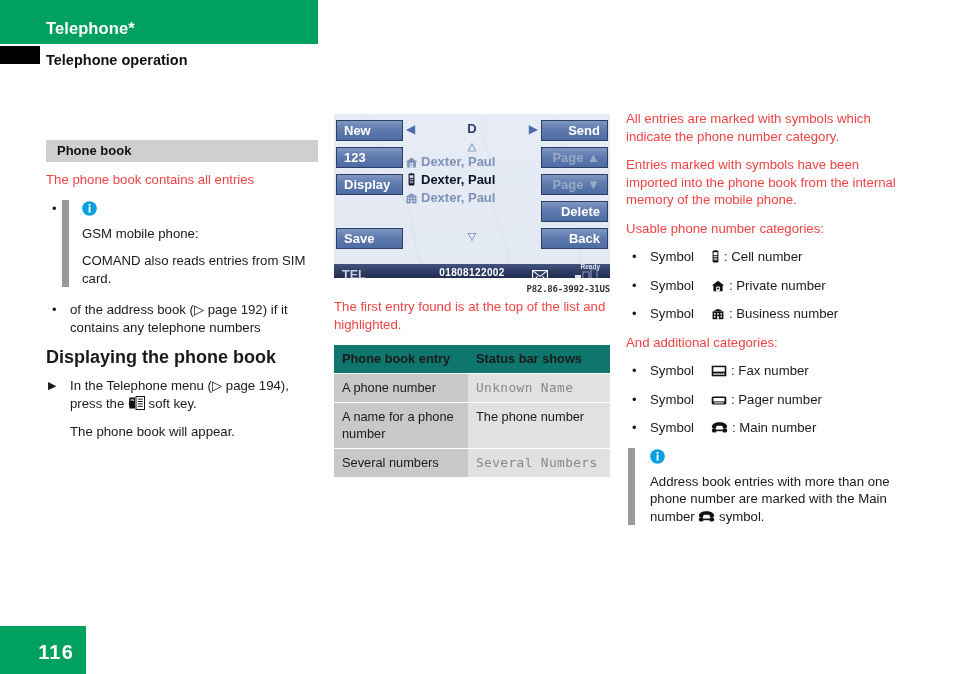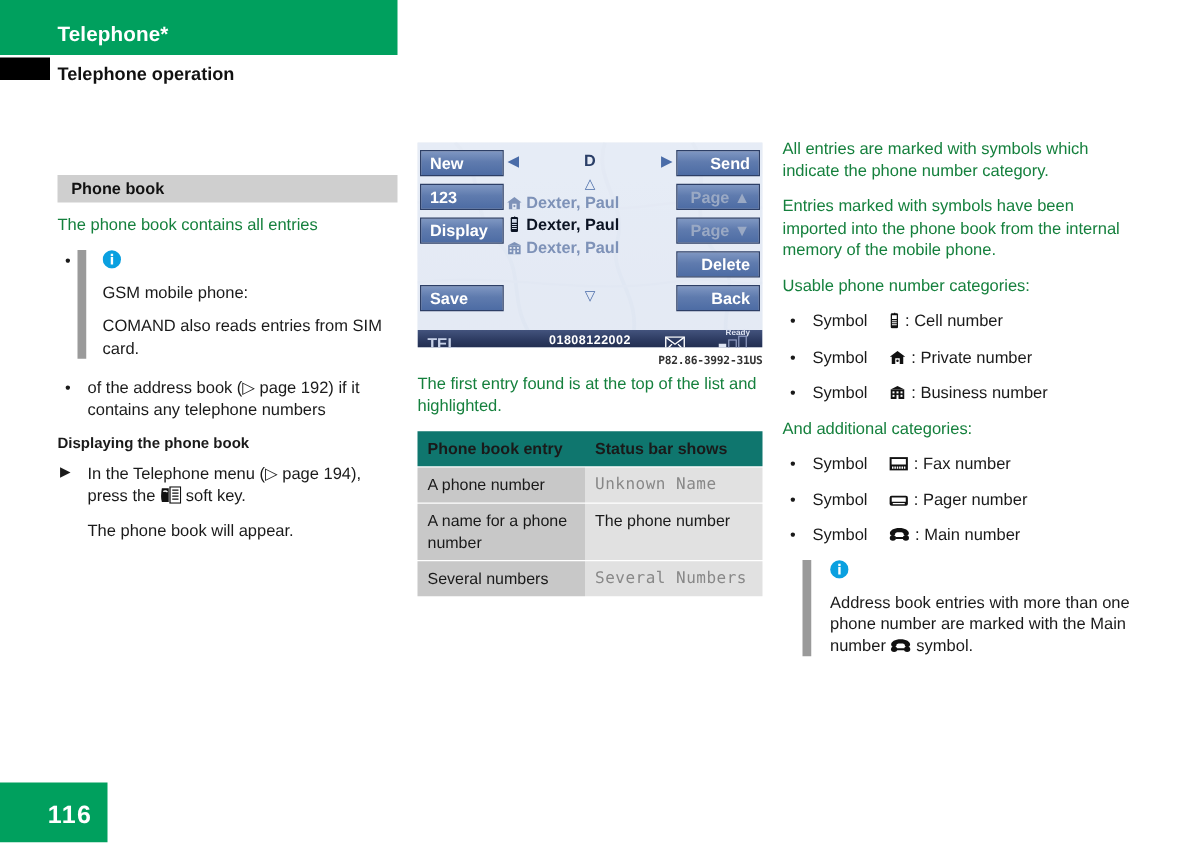--- a/index.html
+++ b/index.html
@@ -27,40 +27,40 @@
   
   .col{position:absolute;top:110px;}
   #col-left{left:46px;width:272px;margin-top:30px;}
   #col-mid{left:334px;width:276px;}
   #col-right{left:626px;width:282px;}
 
   .secbar{
     background:#cfcfcf;font-size:13px;font-weight:bold;color:#111;
     padding:3px 0 4px 11px;margin:0 0 9px 0;
   }
-  p.body{font-size:13.2px;line-height:17.5px;margin:0 0 11px 0;color:#15803d;}
+  p.body{font-size:13.2px;line-height:17.5px;margin:0 0 11px 0;color:#ef4444;}
   .bullets{margin:0 0 4px 0;padding:0;list-style:none;}
   .bullets li{
     position:relative;padding-left:24px;font-size:13.2px;line-height:17.5px;
     margin-bottom:11px;
   }
   .bullets li .bul{position:absolute;left:6px;top:0px;font-size:13px;}
   .bullets li .tri{position:absolute;left:2px;top:0px;font-size:11px;}
-  h4.sub{font-size:12px;font-weight:bold;margin:0 0 9px 0;}
+  h4.sub{font-size:18px;font-weight:bold;margin:0 0 9px 0;}
   .indent{margin:0 0 11px 24px;font-size:13.2px;line-height:17.5px;}
 
   
   .note{position:relative;padding-left:20px;margin:2px 0 14px 16px;}
   .note .bar{
     position:absolute;left:0;top:0;bottom:0;width:7px;background:#9a9a9a;
   }
   .note .iicon{display:block;margin:0 0 7px 0;}
   .note p{font-size:13.2px;line-height:17.5px;margin:0 0 10px 0;}
   .note p:last-child{margin-bottom:0;}
-  .note-right{margin-left:16px;padding-left:22px;}
+  .note-right{margin-left:2px;padding-left:22px;}
 
   svg.ico{vertical-align:-2px;}
 
   
   #device{
     position:absolute;left:0;top:4px;width:276px;height:164px;
     background:#e3e9f3;overflow:hidden;
     font-family:"Liberation Sans", sans-serif;
   }
   #device .bgmap{position:absolute;inset:0;opacity:.55;}

